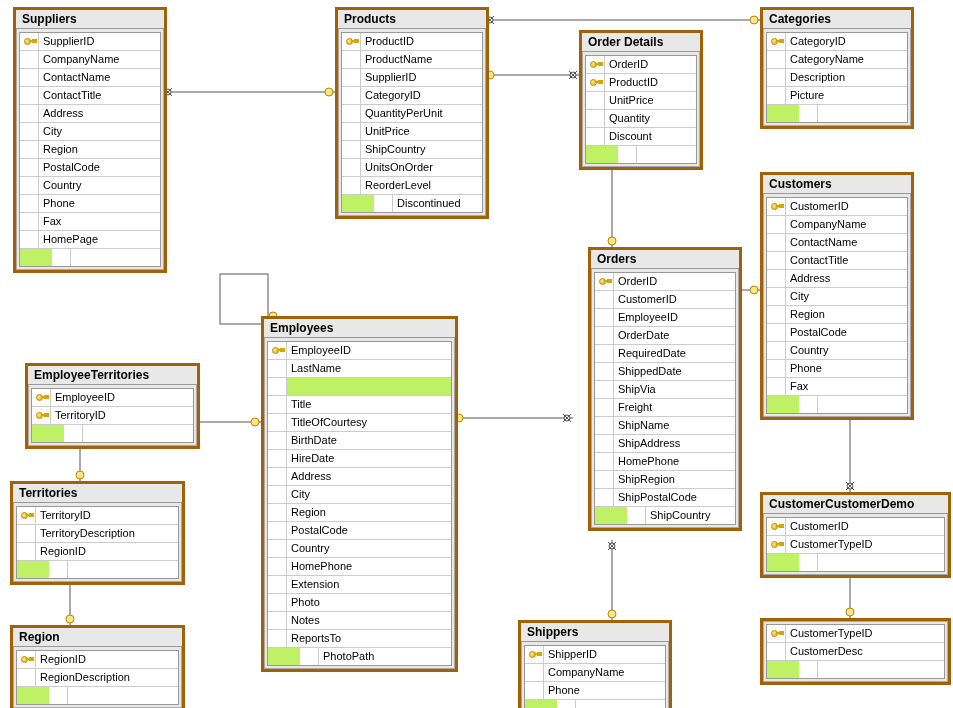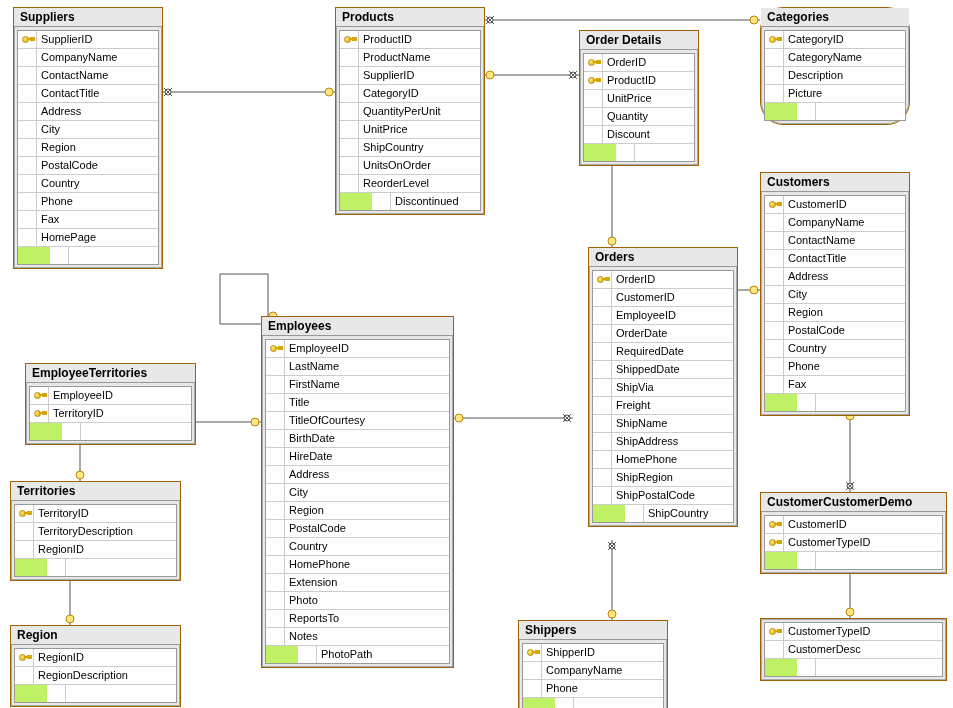--- a/index.html
+++ b/index.html
@@ -14,21 +14,21 @@
     position: relative;
     overflow: hidden;
   }
   .canvas {
     position: relative;
     width: 953px;
     height: 708px;
   }
   .table {
     position: absolute;
-    border: 1px solid #a16207;
+    border: 3px solid #a16207;
     background: #e8e8e8;
     box-shadow: 0 0 0 1px #aaa inset;
   }
   .table .title {
     font-weight: bold;
     padding: 2px 6px 2px 6px;
     background: #e8e8e8;
     border-bottom: 1px solid #999;
     font-size: 12px;
   }
@@ -296,21 +296,21 @@
           <div class="keycell"></div>
           <div class="namecell">Discount</div>
         </div>
         <div class="row blankrow">
           <div class="keycell"></div>
           <div class="namecell"></div>
         </div>
       </div>
 </div>
 
-<div class="table" id="tbl-categories" style="left: 760px; top: 7px; width: 148px; border-radius: 23px;">
+<div class="table" id="tbl-categories" style="left: 760px; top: 7px; width: 148px;">
   <div class="title">Categories</div>
   <div class="body">
         <div class="row">
           <div class="keycell">
             <span class="key-icon"></span>
           </div>
           <div class="namecell">CategoryID</div>
         </div>
         <div class="row">
           <div class="keycell"></div>
@@ -459,21 +459,20 @@
             <span class="key-icon"></span>
           </div>
           <div class="namecell">EmployeeID</div>
         </div>
         <div class="row">
           <div class="keycell"></div>
           <div class="namecell">LastName</div>
         </div>
         <div class="row">
           <div class="keycell"></div>
-          <div class="namecell">FirstName</div>
         </div>
         <div class="row">
           <div class="keycell"></div>
           <div class="namecell">Title</div>
         </div>
         <div class="row">
           <div class="keycell"></div>
           <div class="namecell">TitleOfCourtesy</div>
         </div>
         <div class="row">
@@ -511,25 +510,25 @@
         <div class="row">
           <div class="keycell"></div>
           <div class="namecell">Extension</div>
         </div>
         <div class="row">
           <div class="keycell"></div>
           <div class="namecell">Photo</div>
         </div>
         <div class="row">
           <div class="keycell"></div>
+          <div class="namecell">Notes</div>
+        </div>
+        <div class="row">
+          <div class="keycell"></div>
           <div class="namecell">ReportsTo</div>
-        </div>
-        <div class="row">
-          <div class="keycell"></div>
-          <div class="namecell">Notes</div>
         </div>
         <div class="row">
           <div class="keycell"></div>
           <div class="namecell">PhotoPath</div>
         </div>
       </div>
 </div>
 
 <div class="table" id="tbl-employeeterritories" style="left: 10px; top: 363px; width: 169px; margin-left: 15px;">
   <div class="title">EmployeeTerritories</div>

